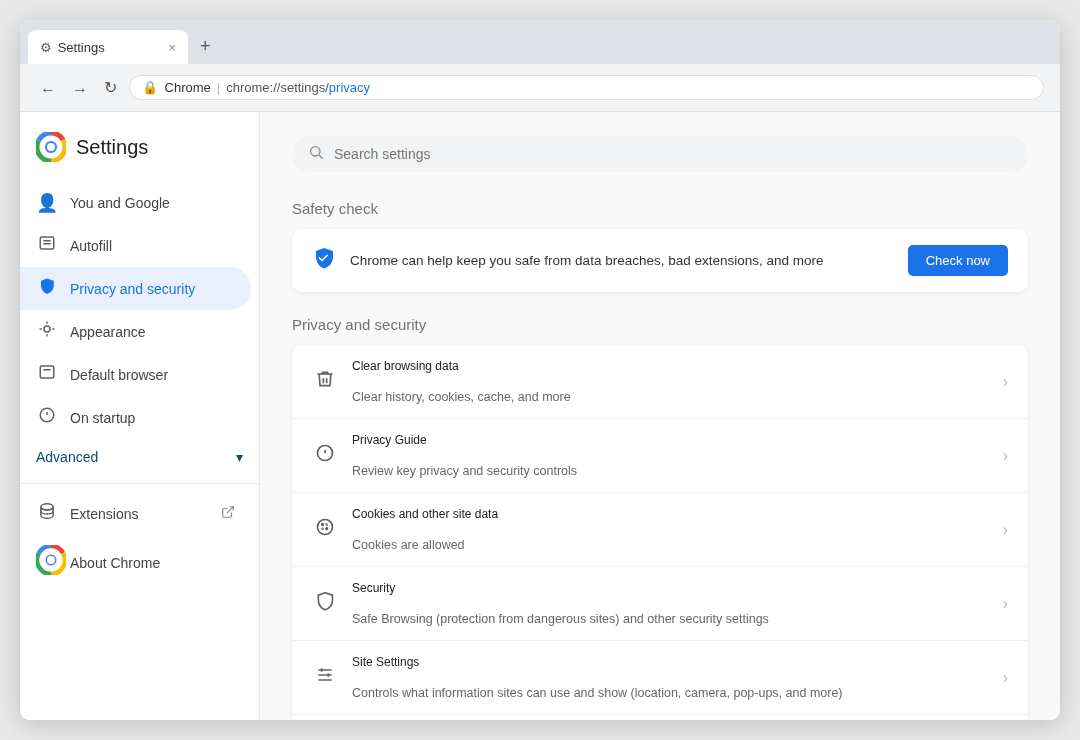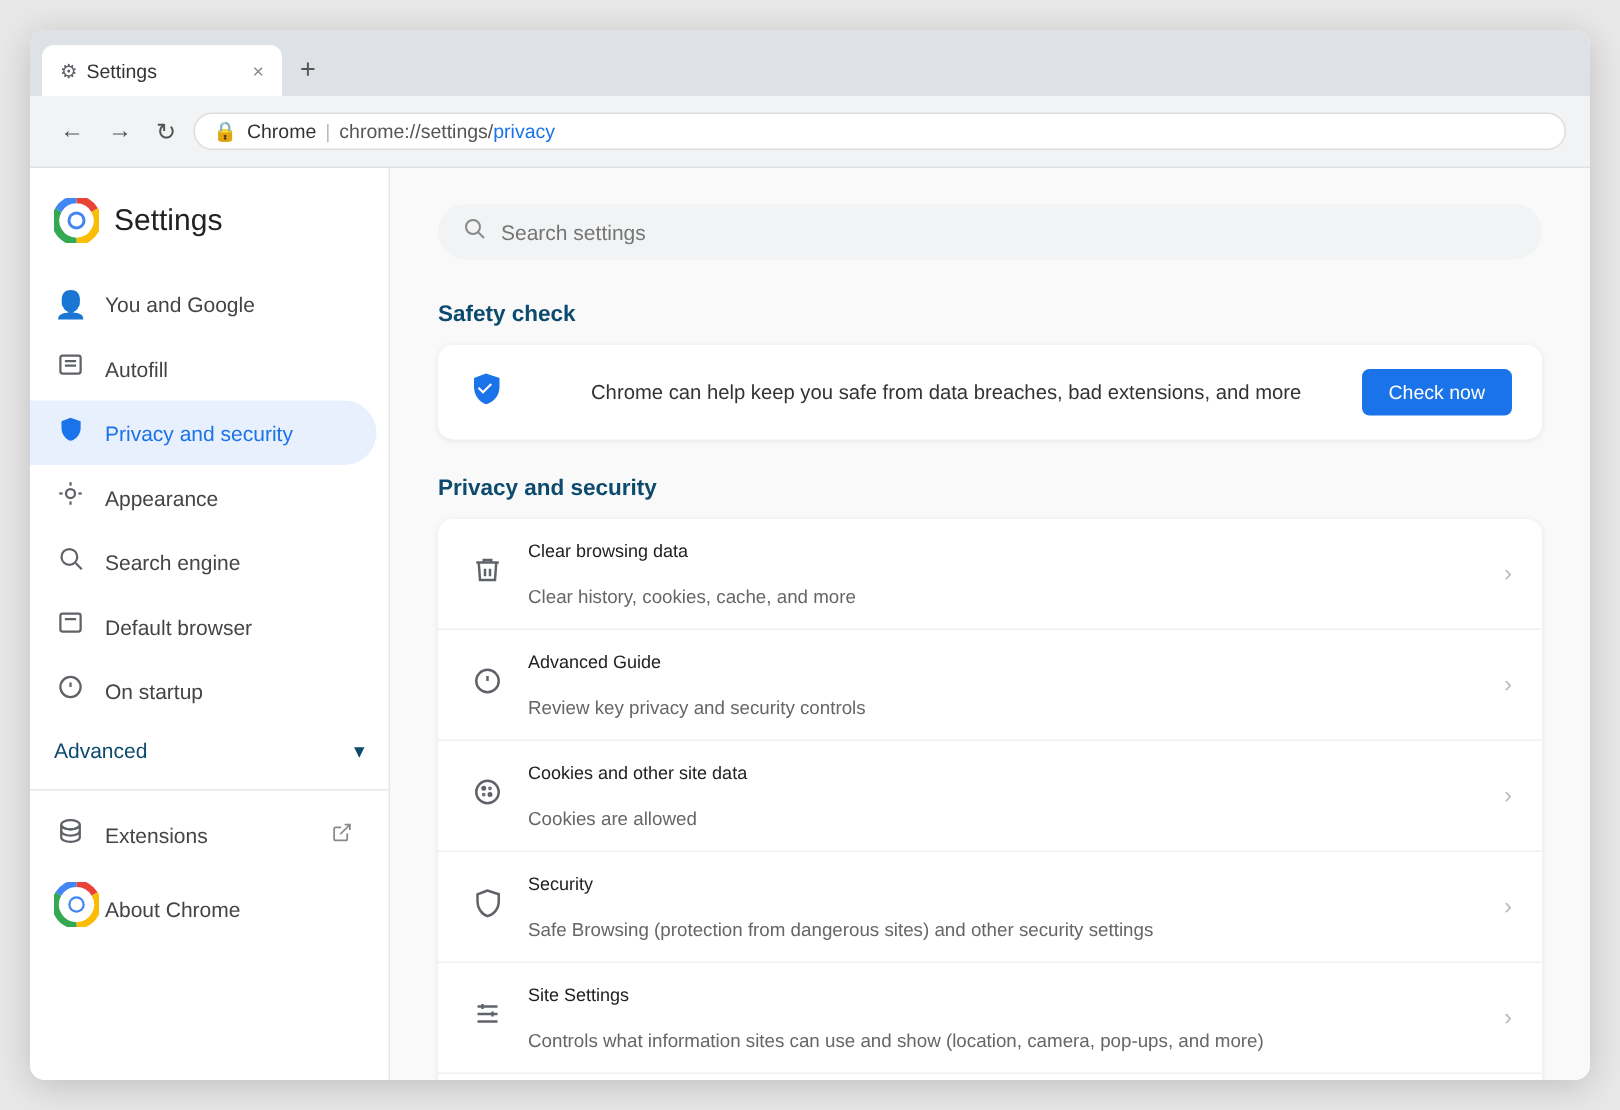--- a/index.html
+++ b/index.html
@@ -164,38 +164,38 @@
       border: none;
       background: transparent;
       font-size: 14px;
       outline: none;
       color: #0f172a;
       width: 100%;
     }
 
     .section-title {
       font-size: 15px;
-      font-weight: 700;
-      color: #0c4a6e;
+      font-weight: 400;
+      color: #737373;
       margin-bottom: 12px;
     }
 
     
     .safety-card {
       background: #fff;
       border-radius: 10px;
       padding: 16px 20px;
       display: flex;
       align-items: center;
       gap: 14px;
       margin-bottom: 24px;
       box-shadow: 0 1px 4px rgba(0,0,0,0.08);
     }
     .safety-shield { font-size: 22px; color: #1a73e8; }
-    .safety-text { flex: 1; font-size: 13.5px; color: #333; margin-left: 44px; }
+    .safety-text { flex: 1; font-size: 13.5px; color: #333; }
     .check-now-btn {
       background: #1a73e8;
       color: #fff;
       border: none;
       border-radius: 5px;
       padding: 8px 18px;
       font-size: 13px;
       font-weight: 500;
       cursor: pointer;
       white-space: nowrap;
@@ -304,29 +304,20 @@
               <line x1="12" y1="19" x2="12" y2="22"></line>
               <line x1="2" y1="12" x2="5" y2="12"></line>
               <line x1="19" y1="12" x2="22" y2="12"></line>
             </svg>
         </span>
         <span>Appearance</span>
       </div>
       <div class="sidebar-item">
         <span class="item-icon">
           <svg width="18" height="18" viewBox="0 0 24 24" fill="none" stroke="#5f6368" stroke-width="2">
-              <circle cx="11" cy="11" r="7"></circle>
-              <line x1="16.5" y1="16.5" x2="22" y2="22"></line>
-            </svg>
-        </span>
-        <span>Search engine</span>
-      </div>
-      <div class="sidebar-item">
-        <span class="item-icon">
-          <svg width="18" height="18" viewBox="0 0 24 24" fill="none" stroke="#5f6368" stroke-width="2">
               <rect x="3" y="4" width="18" height="16" rx="2"></rect>
               <line x1="7" y1="9" x2="17" y2="9"></line>
             </svg>
         </span>
         <span>Default browser</span>
       </div>
       <div class="sidebar-item">
         <span class="item-icon">
           <svg width="18" height="18" viewBox="0 0 24 24" fill="none" stroke="#5f6368" stroke-width="2">
               <circle cx="12" cy="12" r="9"></circle>
@@ -423,21 +414,21 @@
 
         <div class="settings-item">
           <span class="s-icon">
             <svg width="20" height="20" viewBox="0 0 24 24" fill="none" stroke="#5f6368" stroke-width="2">
                 <circle cx="12" cy="12" r="9"></circle>
                 <line x1="12" y1="8" x2="12" y2="12"></line>
                 <line x1="12" y1="16" x2="12" y2="16"></line>
               </svg>
           </span>
           <div class="settings-item-text">
-            <div class="settings-item-title">Advanced Guide</div>
+            <div class="settings-item-title">Privacy Guide</div>
             <div class="settings-item-sub">Review key privacy and security controls</div>
           </div>
           <span class="settings-item-arrow">›</span>
         </div>
 
         <div class="settings-item">
           <span class="s-icon">
             <svg width="20" height="20" viewBox="0 0 24 24" fill="none" stroke="#5f6368" stroke-width="2">
                 <circle cx="12" cy="12" r="9"></circle>
                 <circle cx="9" cy="9" r="1" fill="#5f6368"></circle>

